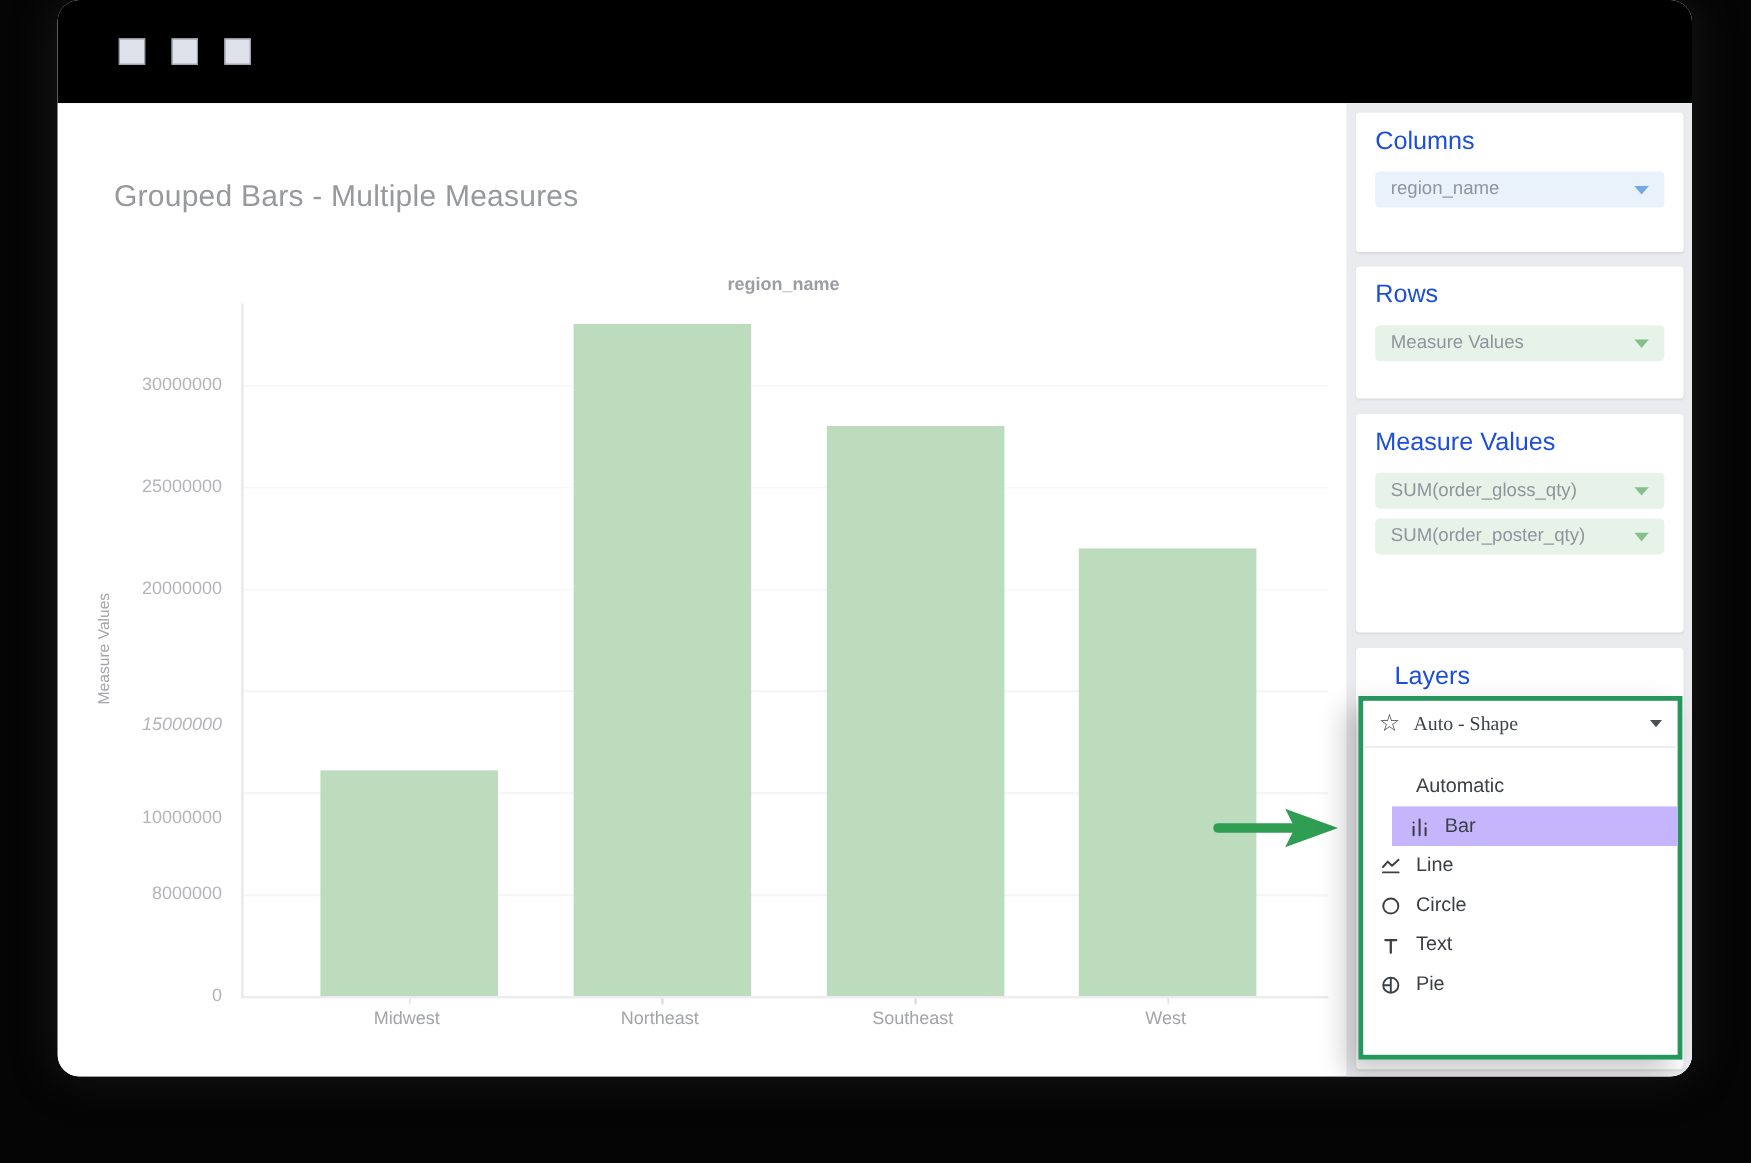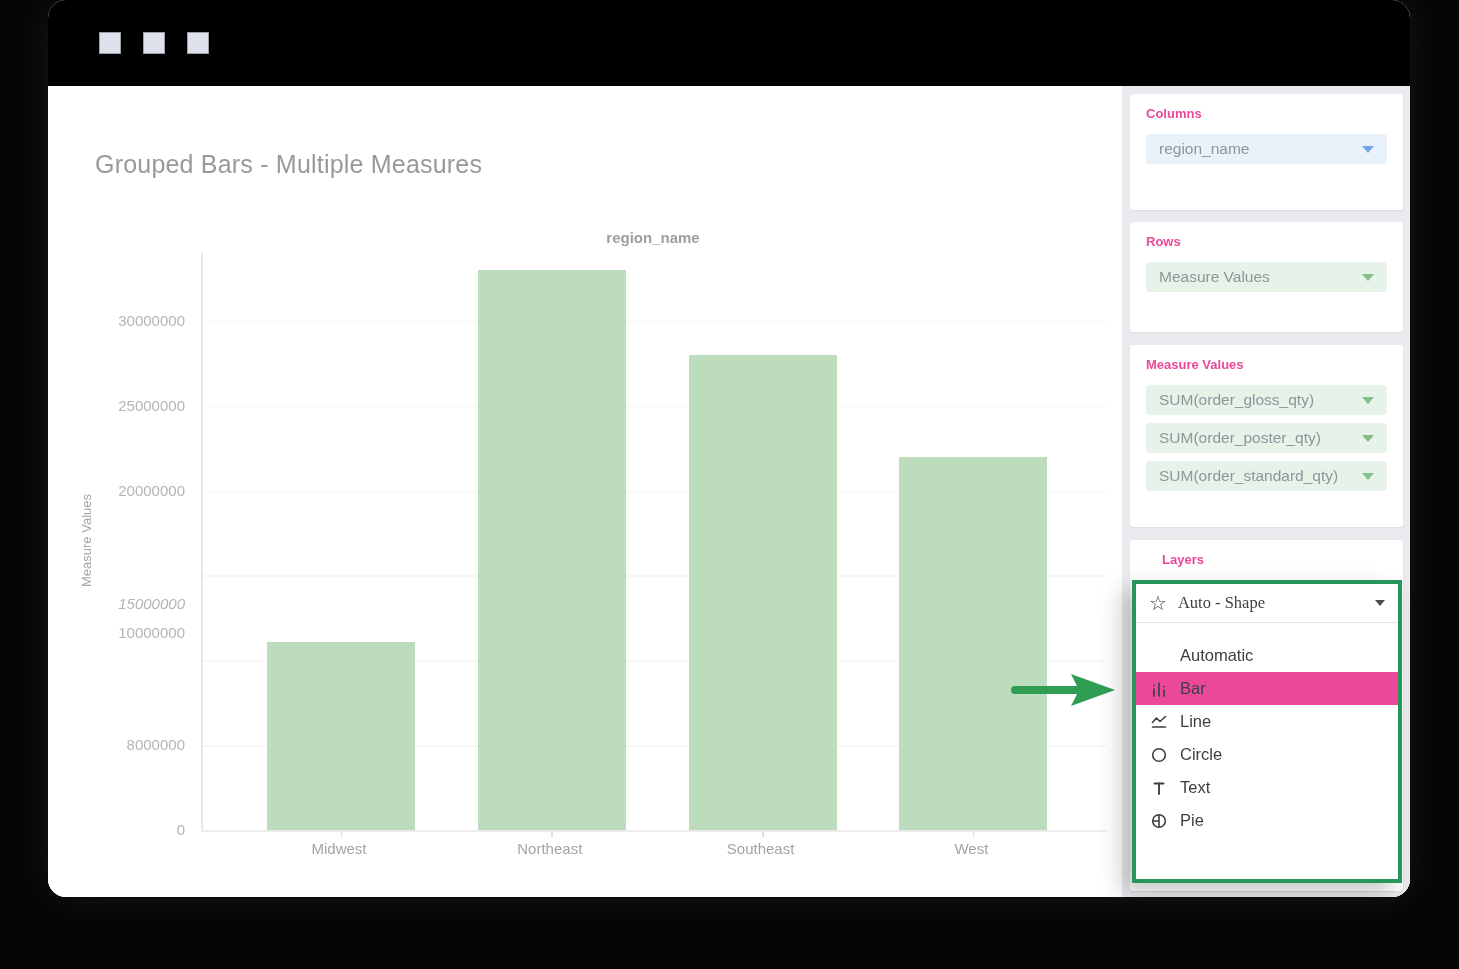--- a/index.html
+++ b/index.html
@@ -28,21 +28,21 @@
           font-size:13px;color:#a3a5a8;transform:rotate(-90deg);transform-origin:center;}
 
   
   .anno-arrow{position:absolute;left:963px;top:586px;width:104px;height:36px;}
 
   
   .sidebar{position:absolute;right:0;top:0;width:288px;height:811px;background:#e9ebee;
            padding:8px 7px 0 8px;box-sizing:border-box;}
   .card{background:#fff;border-radius:3px;box-shadow:0 1px 2px rgba(0,0,0,.07);
         padding:12px 16px;box-sizing:border-box;}
-  .card-label{font-size:13px;font-weight:700;color:#ec4899;margin-bottom:13px;}
+  .card-label{font-size:21px;font-weight:400;color:#1d4ed8;margin-bottom:13px;}
   .card-columns{height:116px;margin-bottom:12px;}
   .card-rows{height:110px;margin-bottom:13px;}
   .card-measures{height:182px;margin-bottom:13px;}
   .card-layers{height:351px;padding:12px 0 0 0;position:relative;}
   .card-layers .card-label{padding-left:32px;}
   .pill{height:30px;border-radius:4px;display:flex;align-items:center;justify-content:space-between;
         padding:0 13px;font-size:15.5px;color:#8f959c;margin-bottom:8px;cursor:pointer;}
   .pill-blue{background:#e9f1fb;}
   .pill-green{background:#e7f2e8;}
   .caret{width:0;height:0;border-left:6px solid transparent;border-right:6px solid transparent;
@@ -56,21 +56,21 @@
         border:4px solid #27965c;box-sizing:border-box;height:303px;
         box-shadow:-10px 10px 22px rgba(0,0,0,.22);}
   .select-row{height:38px;display:flex;align-items:center;padding:0 13px;gap:11px;cursor:pointer;}
   .select-row .star{font-size:20px;color:#3f4348;line-height:1;}
   .select-row .sel-label{font-size:16.5px;color:#3f4348;font-family:Liberation Serif, serif;}
   .select-row .caret-dark{margin-left:auto;}
   .select-divider{height:1px;background:#e4e5e6;}
   .menu{padding:16px 0 9px 0;}
   .menu-item{height:33px;display:flex;align-items:center;padding:0 12px;gap:10px;
              font-size:16.5px;color:#3b3f44;cursor:pointer;}
-  .menu-item.hl{background:#ec4899;}
+  .menu-item.hl{background:#c4b5fd;margin-left:24px;}
   .mi-icon{width:22px;height:18px;display:flex;align-items:center;justify-content:center;flex:0 0 22px;}
   .mi-icon svg{display:block;}
 </style>
 </head>
 <body>
 
 <div class="canvas">
   <div class="window">
 
     <div class="titlebar">
@@ -80,21 +80,21 @@
     </div>
 
     <div class="main">
 
       <div class="chart-title">Grouped Bars - Multiple Measures</div>
       <div class="top-axis-label">region_name</div>
 
       <div class="ytick-col" style="top: 0px; height: 811px;">
           <div class="ytick" style="top: 735px;">0</div>
           <div class="ytick" style="top: 650.147px;">8000000</div>
-          <div class="ytick" style="top: 538px;">10000000</div>
+          <div class="ytick" style="top: 587px;">10000000</div>
           <div class="ytick" style="top: 509px; font-style: italic;">15000000</div>
           <div class="ytick" style="top: 395.588px;">20000000</div>
           <div class="ytick" style="top: 310.735px;">25000000</div>
           <div class="ytick" style="top: 225.882px;">30000000</div>
         </div>
       <div class="ylabel">Measure Values</div>
 
       <div class="plot">
           <div class="gridline" style="top: 492.147px;"></div>
           <div class="gridline" style="top: 407.294px;"></div>
@@ -138,24 +138,20 @@
         <div class="card card-measures">
           <div class="card-label">Measure Values</div>
           <div class="pill pill-green">
             <span>SUM(order_gloss_qty)</span>
             <span class="caret caret-green"></span>
           </div>
           <div class="pill pill-green">
             <span>SUM(order_poster_qty)</span>
             <span class="caret caret-green"></span>
           </div>
-          <div class="pill pill-green">
-            <span>SUM(order_standard_qty)</span>
-            <span class="caret caret-green"></span>
-          </div>
         </div>
 
         <div class="card card-layers">
           <div class="card-label">Layers</div>
 
           <div class="shape-dropdown">
             <div class="select-row">
               <span class="star">☆</span>
               <span class="sel-label">Auto - Shape</span>
               <span class="caret caret-dark"></span>

